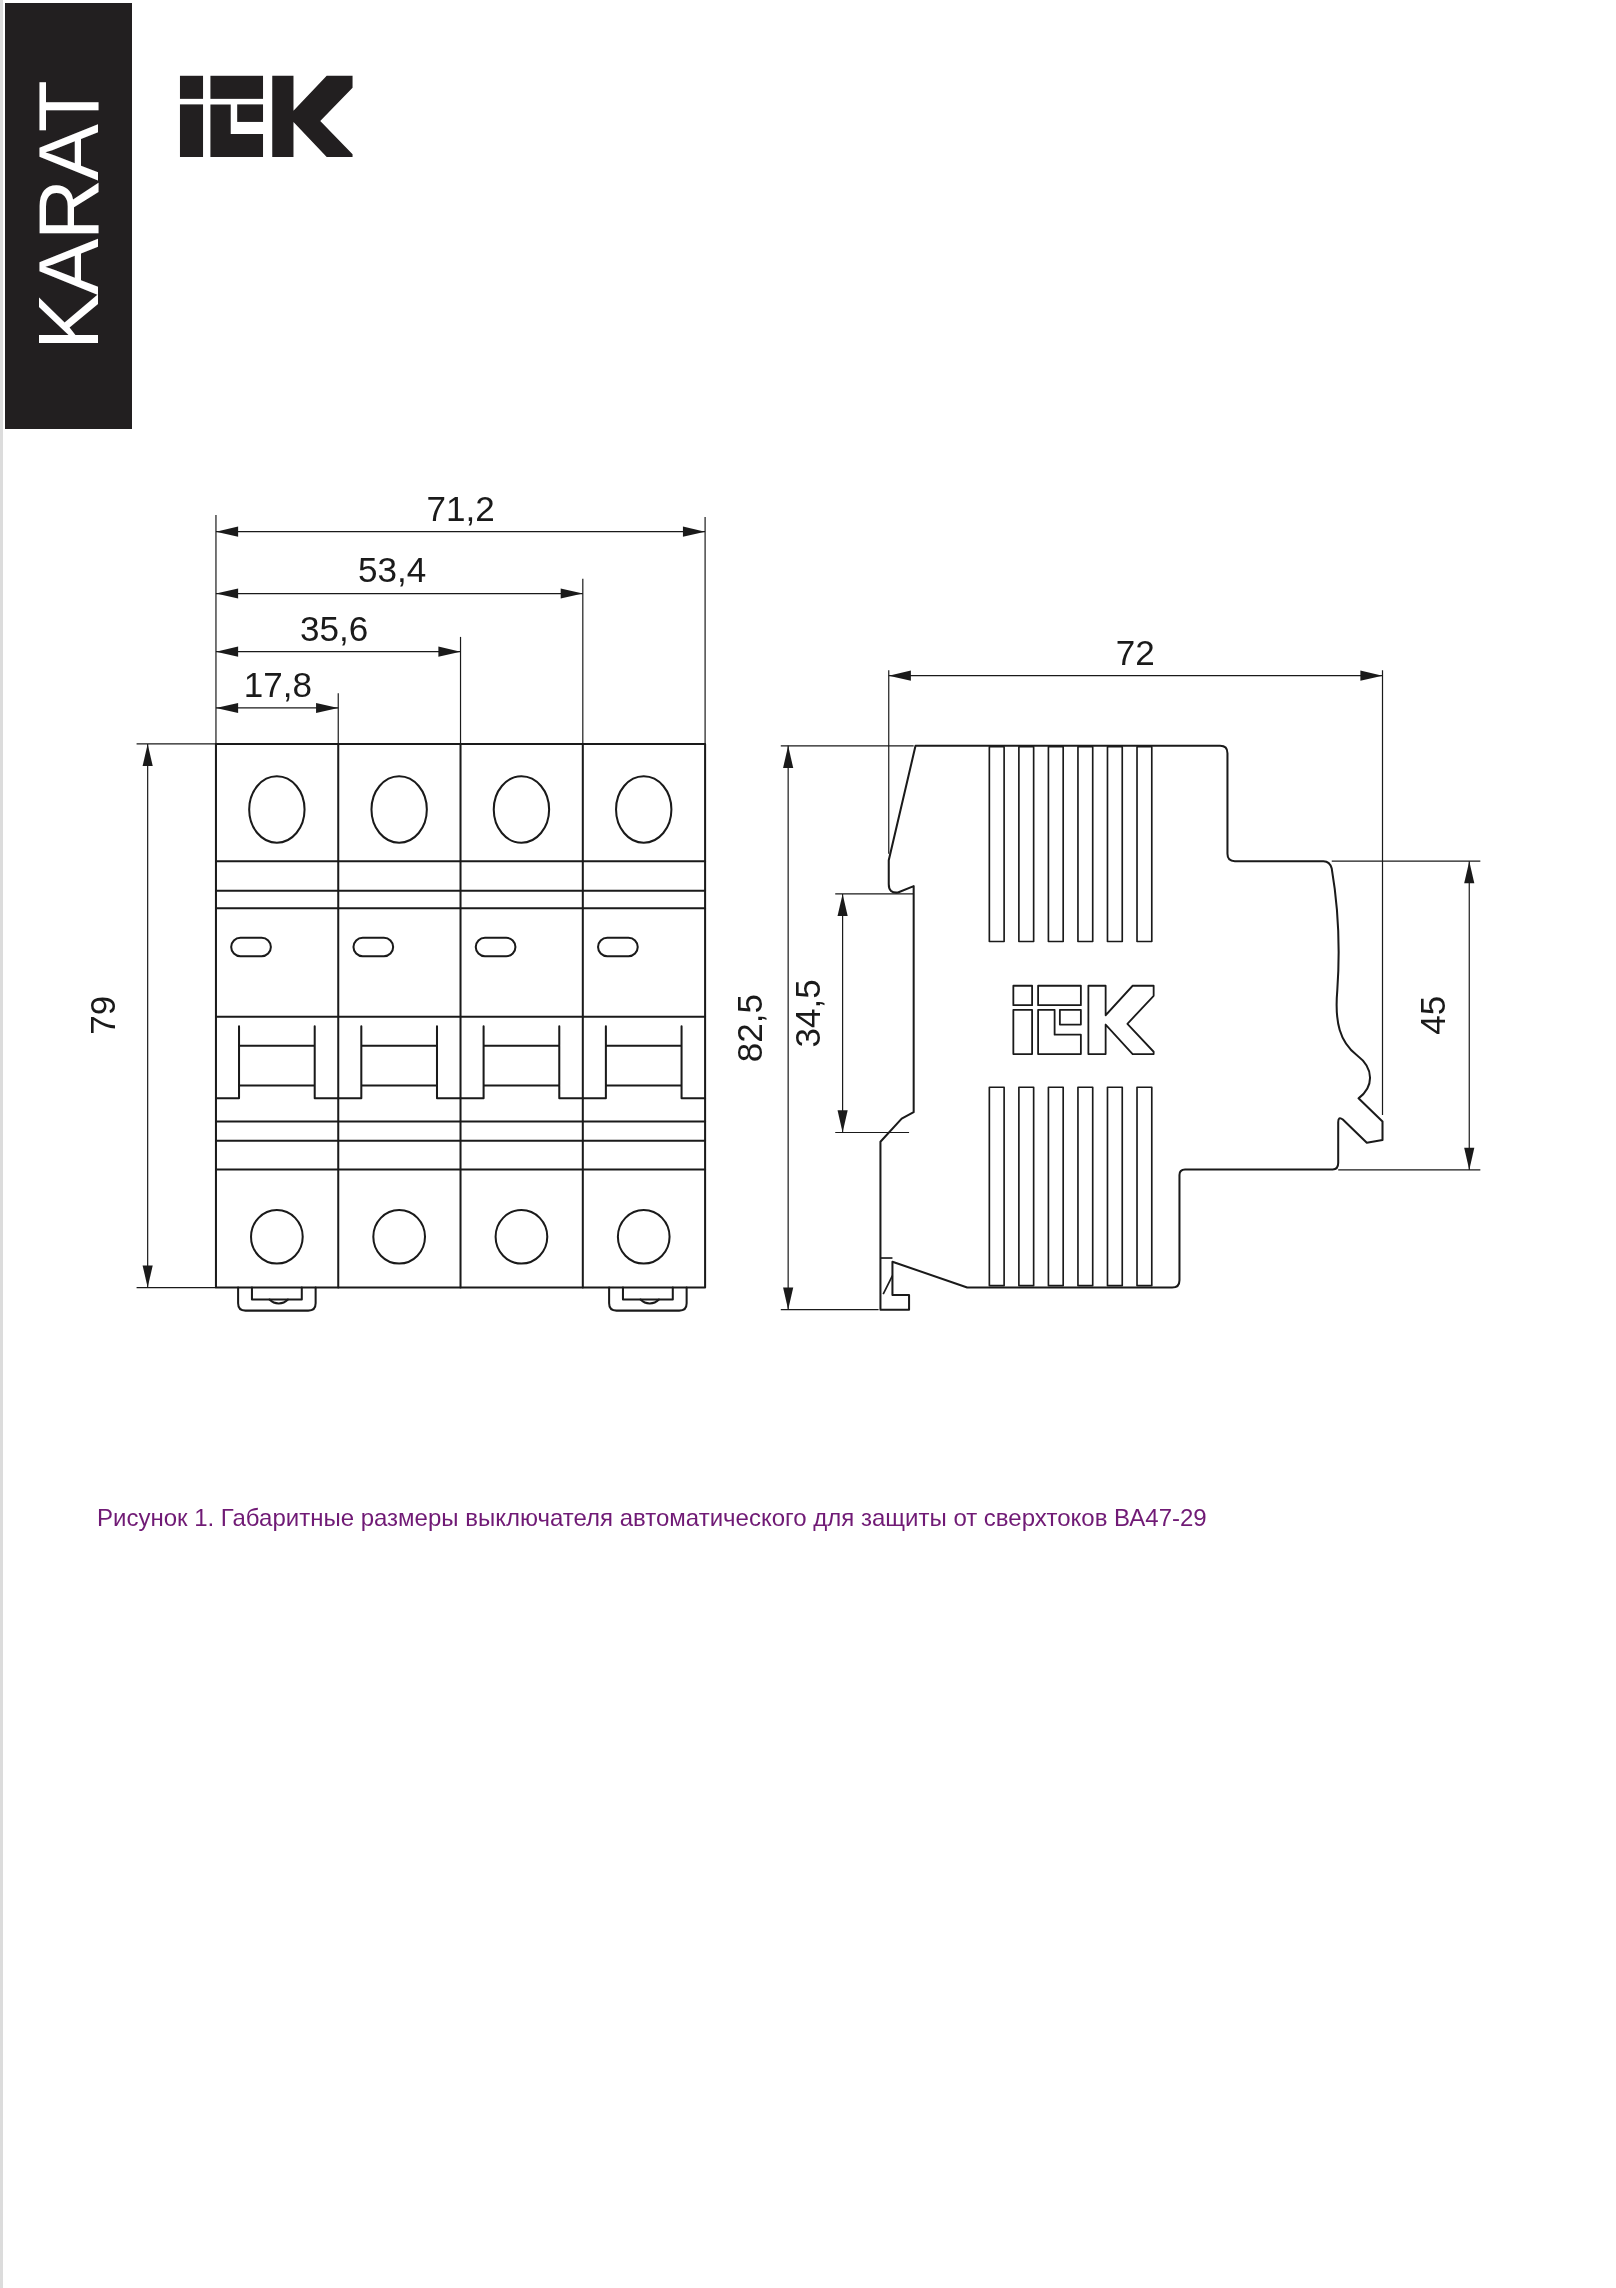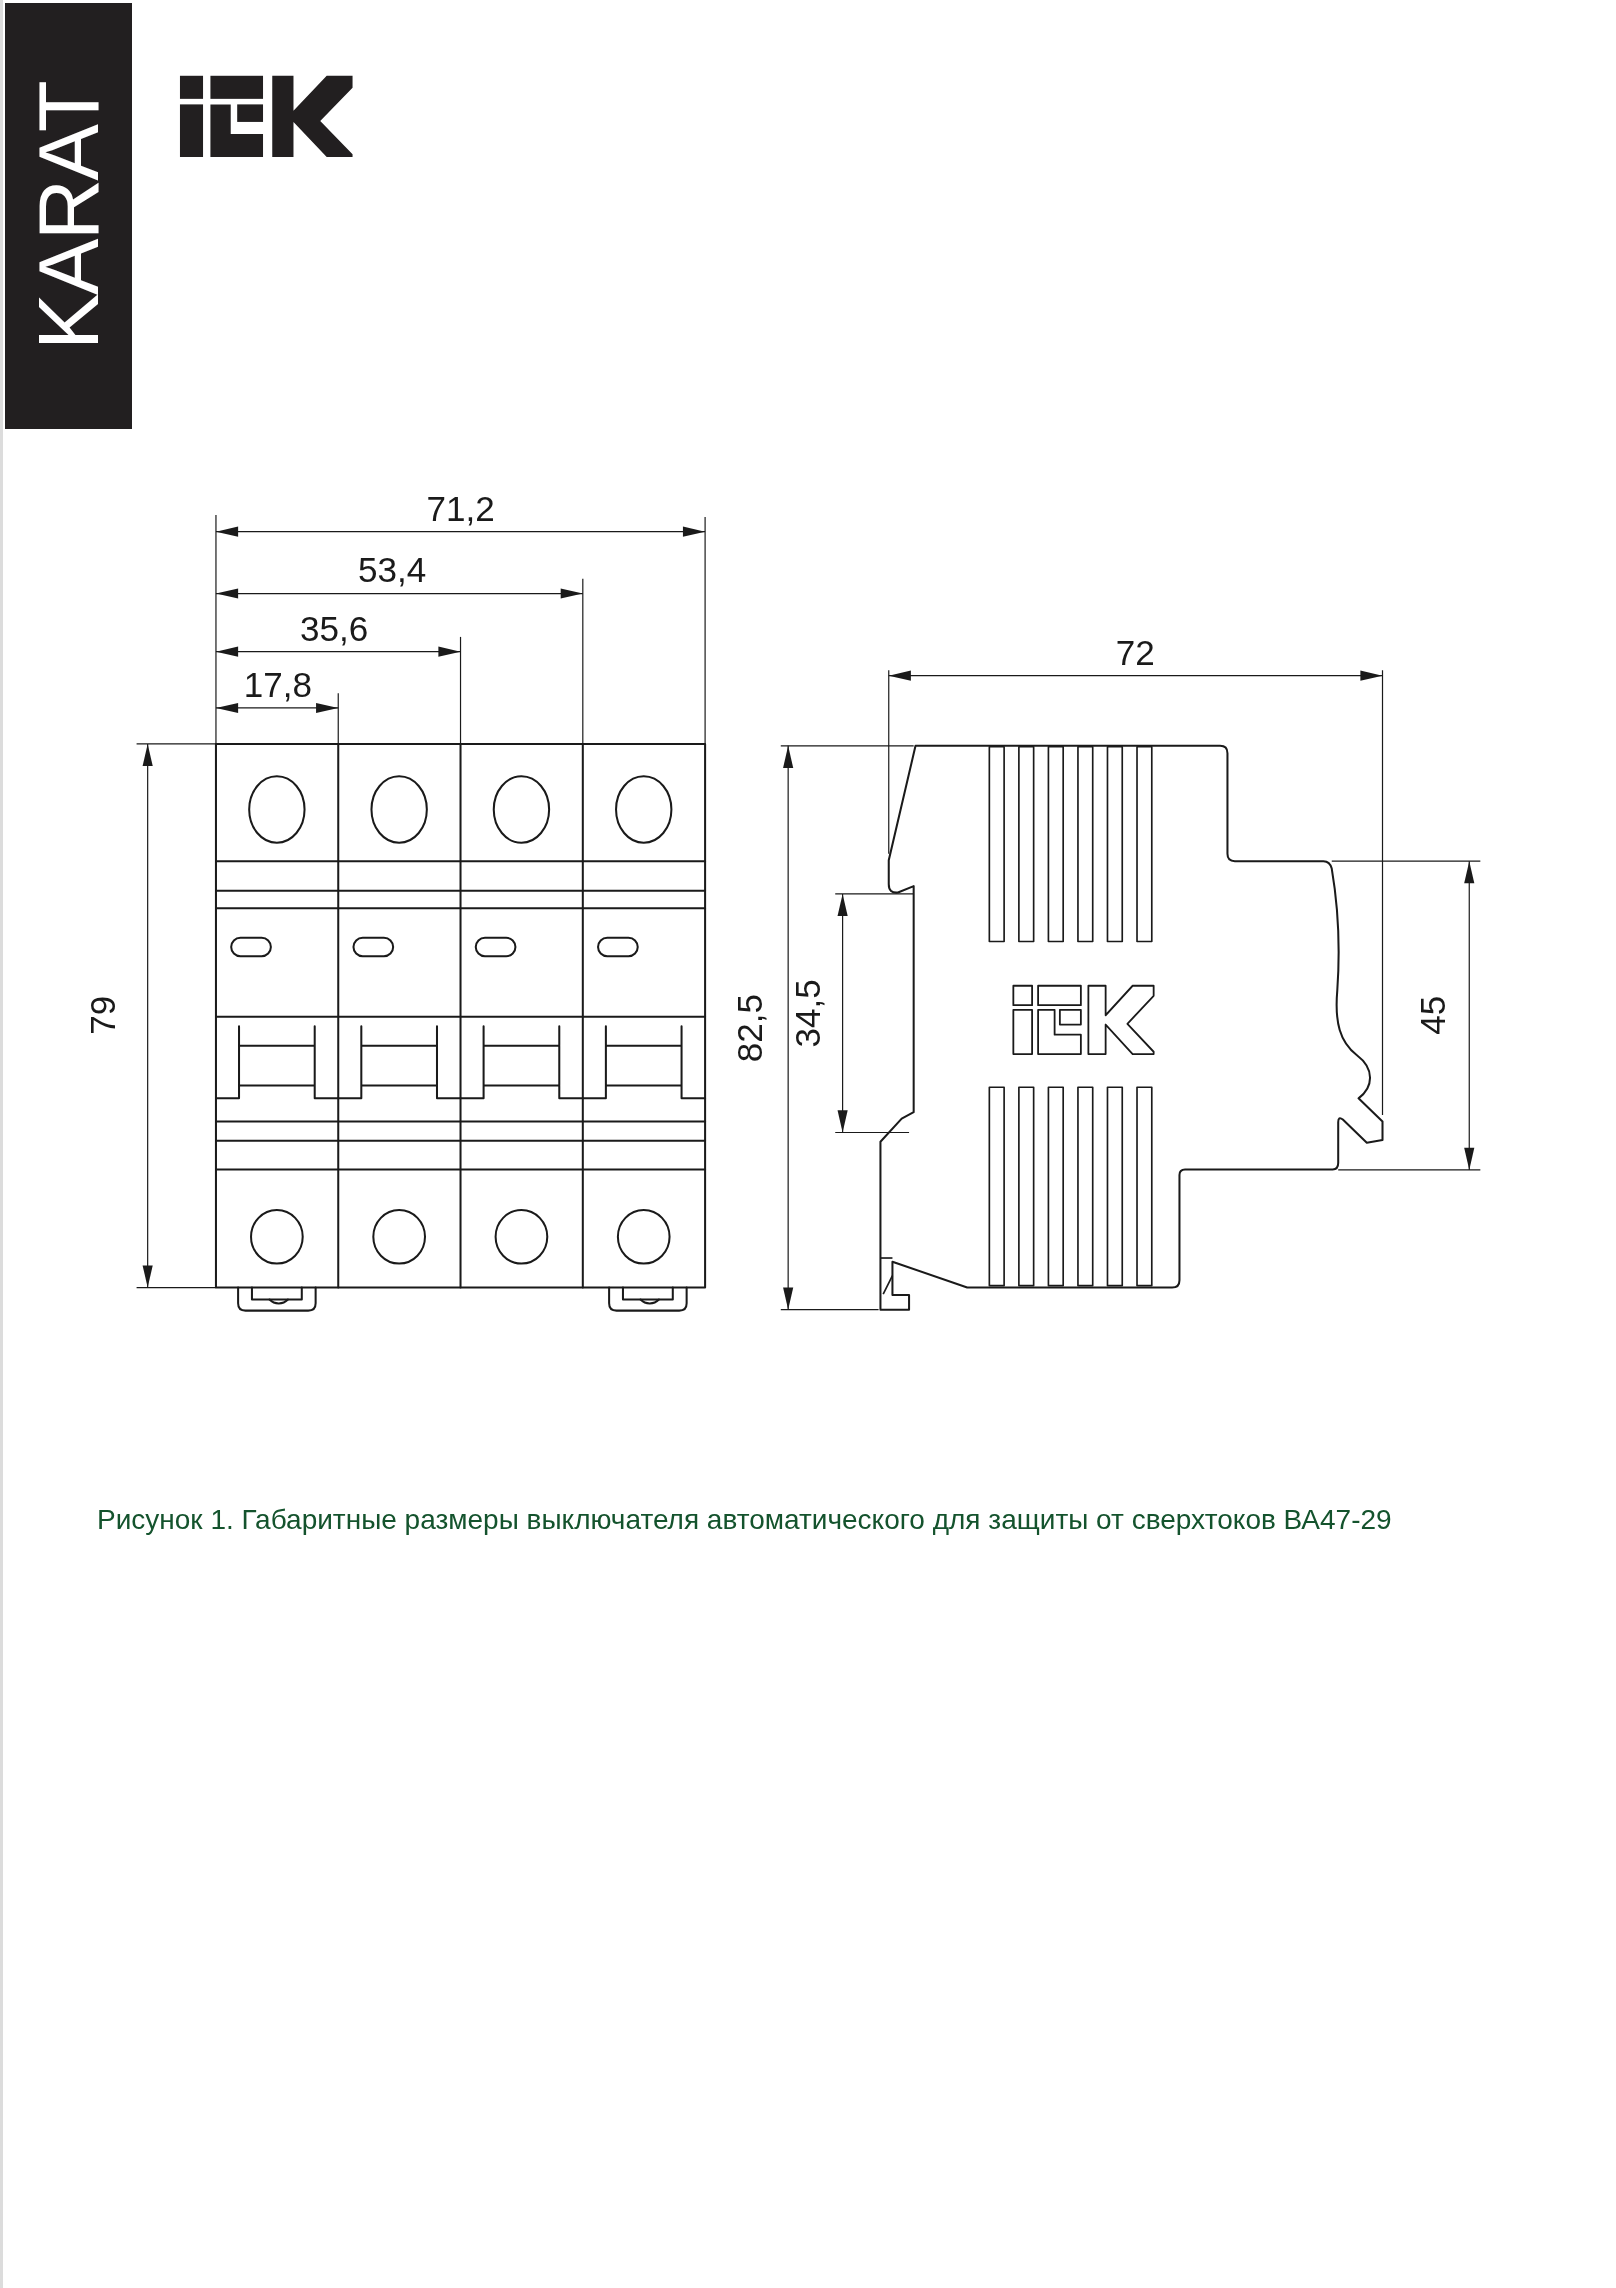--- a/index.html
+++ b/index.html
@@ -23,21 +23,21 @@
     color:#ffffff;
     font-size:85px;
     letter-spacing:-1.8px;
     writing-mode:vertical-rl;
     transform:rotate(180deg);
     line-height:1;
   }
   .drawing{position:absolute;left:0;top:0;}
   .caption{
     position:absolute;left:97px;top:1504px;
-    font-size:28px;color:#14532d;white-space:nowrap;
+    font-size:24px;color:#701a75;white-space:nowrap;
   }
   
   .obj{stroke:#1a1a1a;stroke-width:2.2;fill:none;stroke-linejoin:round;stroke-linecap:round;}
   .obj-thin{stroke:#1a1a1a;stroke-width:1.8;fill:none;stroke-linejoin:round;}
   .dim{stroke:#1a1a1a;stroke-width:1.3;fill:none;}
   .arr{fill:#1a1a1a;stroke:none;}
   .dimtxt{fill:#1a1a1a;font-family:"Liberation Sans",sans-serif;font-size:38px;}
   .logo-solid{fill:#221f20;stroke:none;}
   .logo-outline{fill:#ffffff;stroke:#1a1a1a;stroke-width:2.4;stroke-linejoin:round;}
 </style>

